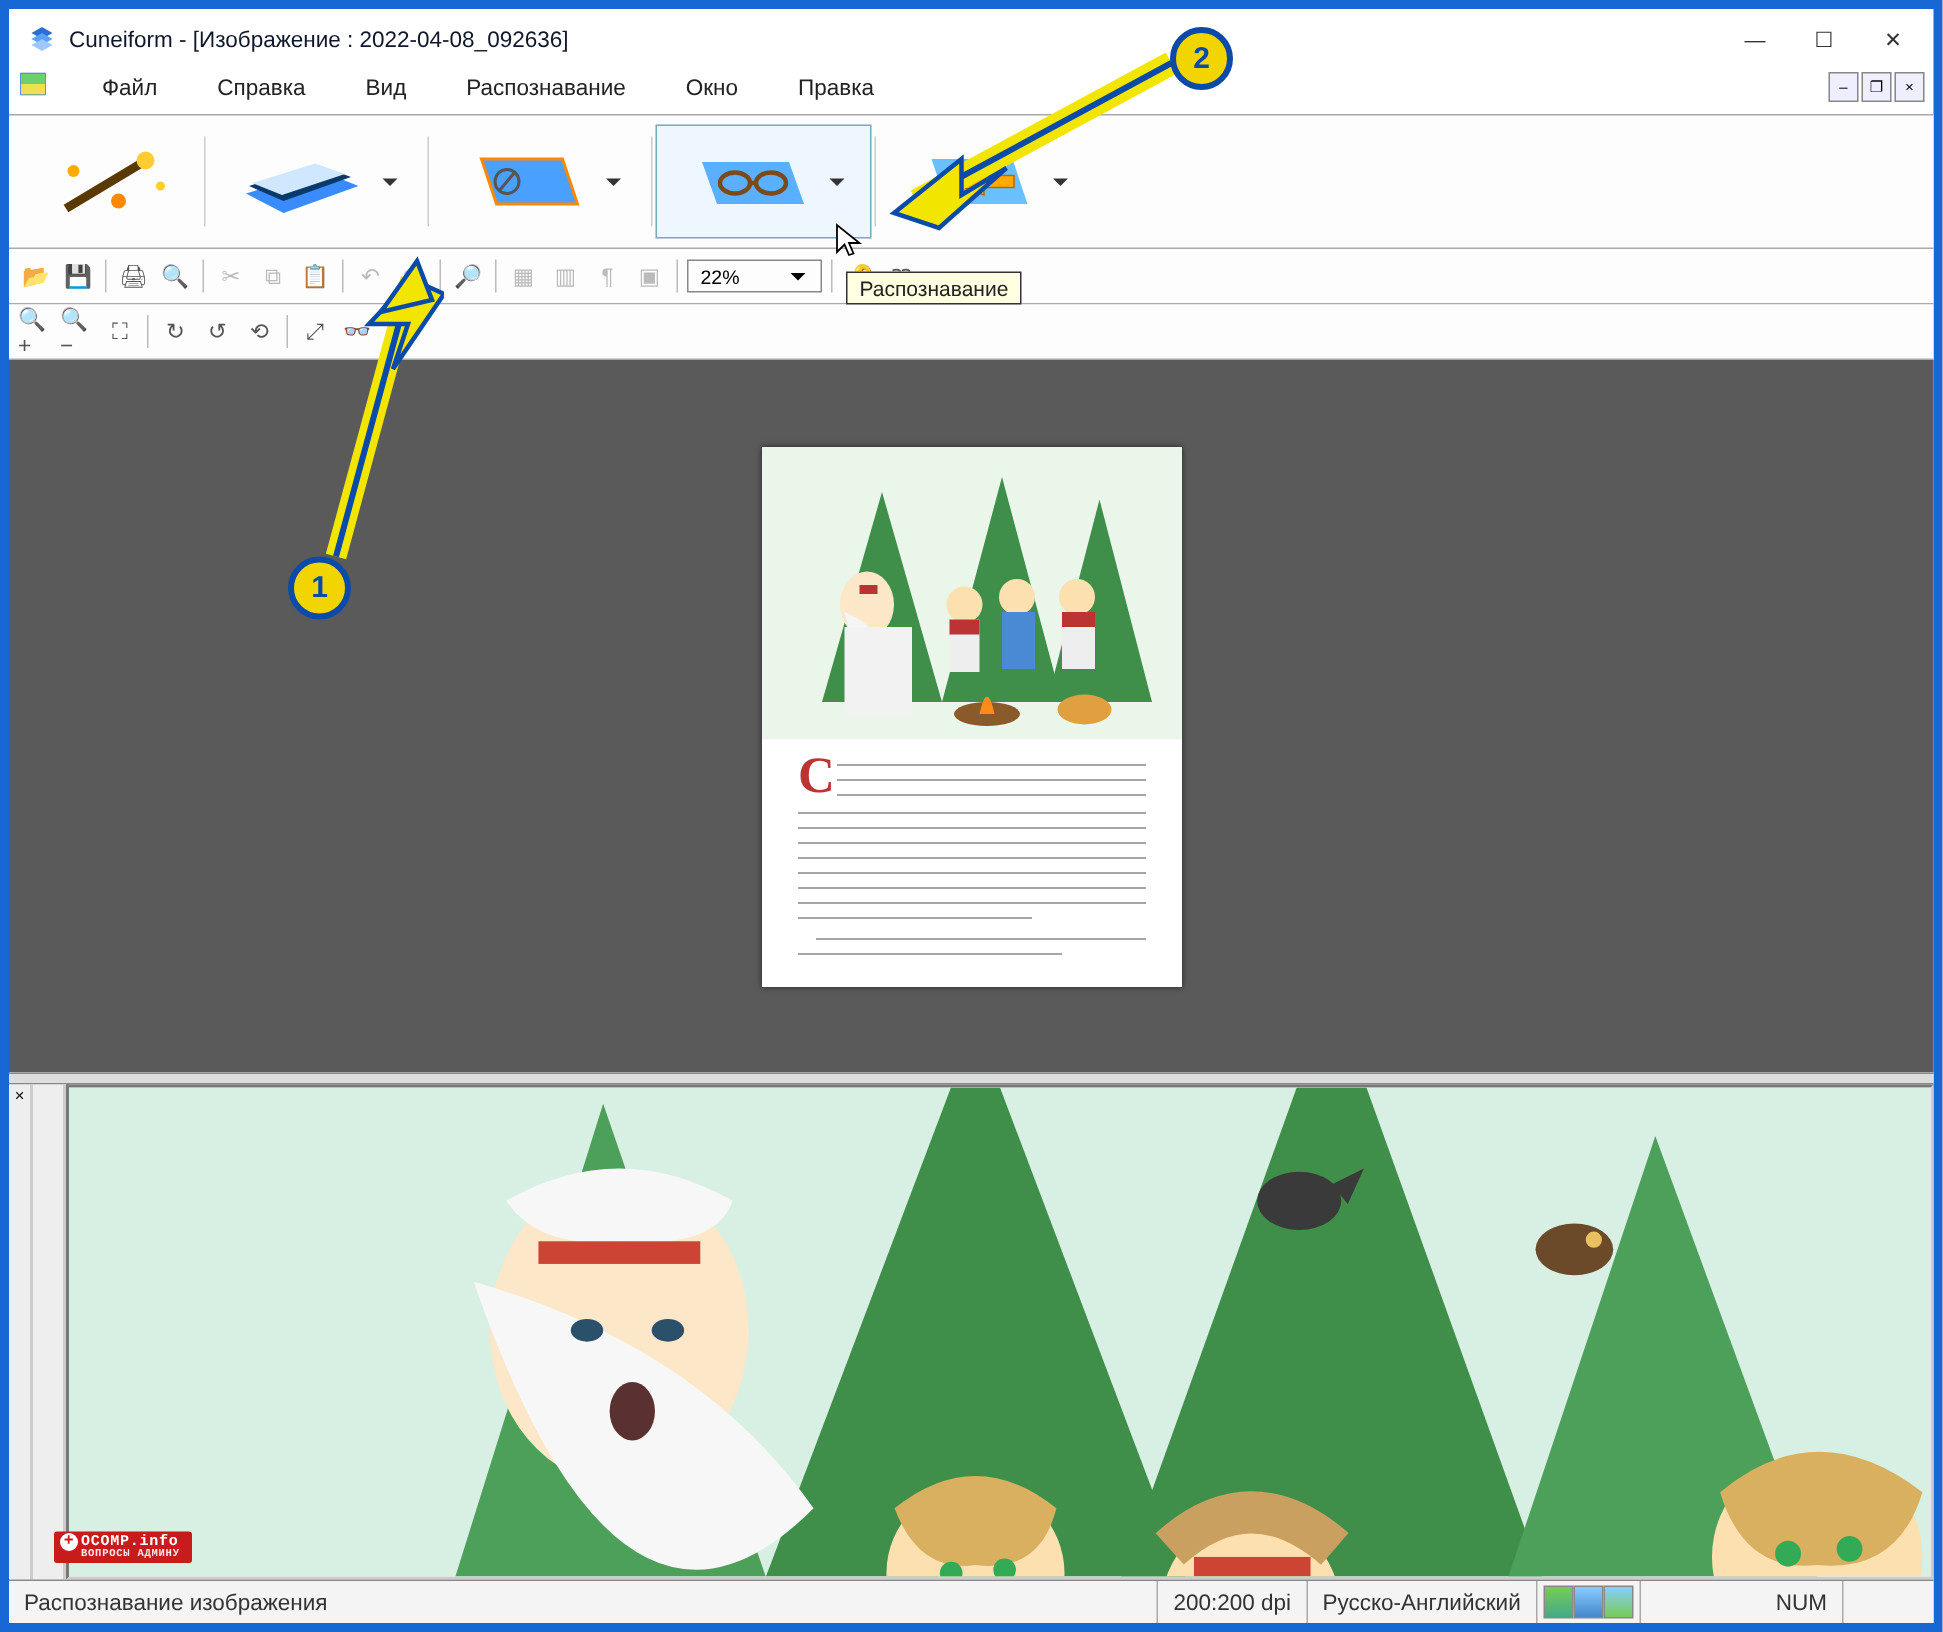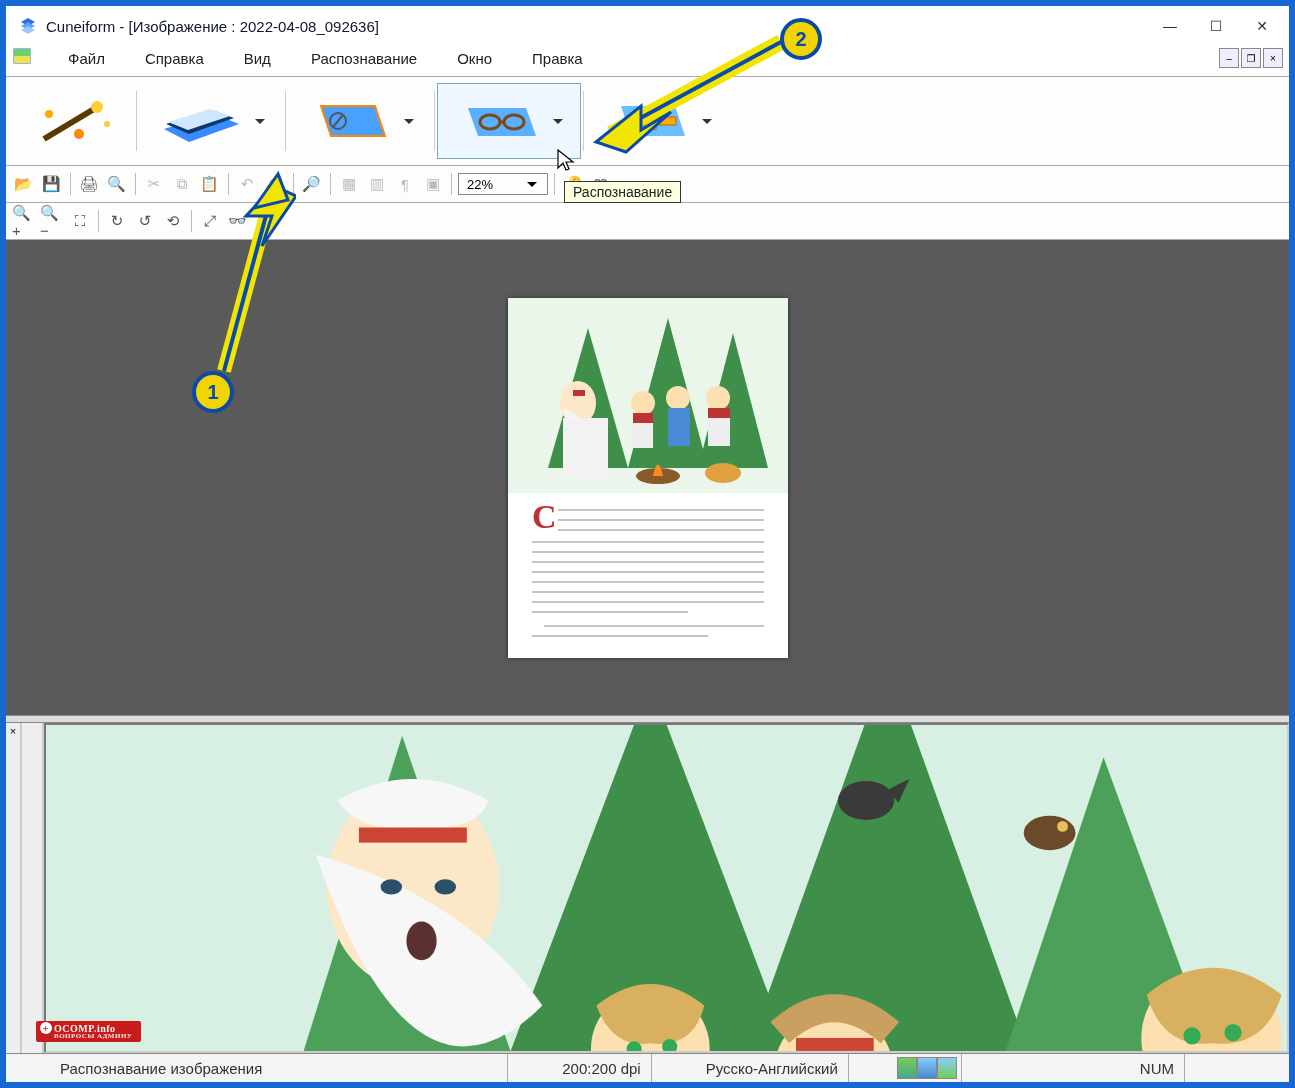--- a/index.html
+++ b/index.html
@@ -32,25 +32,25 @@
 .zoomsel .zd:after{content:"";border:5px solid transparent;border-top-color:#000;margin-top:5px;}
 .workarea{flex:1;display:flex;flex-direction:column;min-height:0;}
 .docpane{flex:1;background:#5a5a5a;display:flex;align-items:center;justify-content:center;overflow:hidden;min-height:0;}
 .page{background:#fff;width:280px;height:360px;box-shadow:0 0 4px rgba(0,0,0,.6);position:relative;}
 .splitter{height:6px;background:#ddd;border-top:1px solid #888;border-bottom:1px solid #888;}
 .lowerpane{height:330px;display:flex;min-height:0;}
 .lowerpane .closebox{width:14px;background:#eee;display:flex;align-items:flex-start;justify-content:center;font-size:11px;padding-top:2px;border-right:2px inset #ccc;}
 .lowerpane .ruler{width:20px;background:#eee;border-right:2px inset #ccc;}
 .lowerpane .bigimg{flex:1;overflow:hidden;border:2px inset #ccc;}
 .statusbar{height:28px;border-top:1px solid #888;display:flex;align-items:center;font-size:15px;color:#333;background:#f4f4f4;position:relative;}
-.statusbar .scell{padding:0 10px;border-right:1px solid #aaa;height:100%;display:flex;align-items:center;margin-left:44px;}
+.statusbar .scell{padding:0 10px;border-right:1px solid #aaa;height:100%;display:flex;align-items:center;}
 .statusbar .scell.first{flex:1;border-left:none;}
 .statusbar .sicons{display:flex;gap:0;}
 .statusbar .sicons .sic{width:18px;height:20px;border:1px solid #888;}
-.watermark{position:absolute;left:30px;bottom:40px;background:#c81b1b;color:#fff;font-size:10px;font-weight:bold;padding:2px 8px 2px 18px;border-radius:2px;font-family:Liberation Serif, serif;letter-spacing:.5px;}
+.watermark{position:absolute;left:30px;bottom:40px;background:#c81b1b;color:#fff;font-size:10px;font-weight:bold;padding:2px 8px 2px 18px;border-radius:2px;font-family:Liberation Mono, monospace;letter-spacing:.5px;}
 .watermark:before{content:"+";position:absolute;left:4px;top:1px;background:#fff;color:#c81b1b;width:12px;height:12px;border-radius:50%;font-size:11px;line-height:12px;text-align:center;}
 .callout{position:absolute;width:34px;height:34px;border-radius:50%;background:#f2d500;border:4px solid #0a4aa8;display:flex;align-items:center;justify-content:center;font-weight:bold;font-size:20px;color:#0a4aa8;font-family:Arial;z-index:50;}
 .arrow{position:absolute;z-index:40;pointer-events:none;}
 .tooltip{position:absolute;background:#ffffe1;border:1px solid #333;padding:2px 8px;font-size:14px;color:#222;z-index:60;}
 .cursor{position:absolute;z-index:55;font-size:20px;color:#000;}
 
 .illus{position:absolute;inset:0;}
 </style>
 </head>
 <body>

